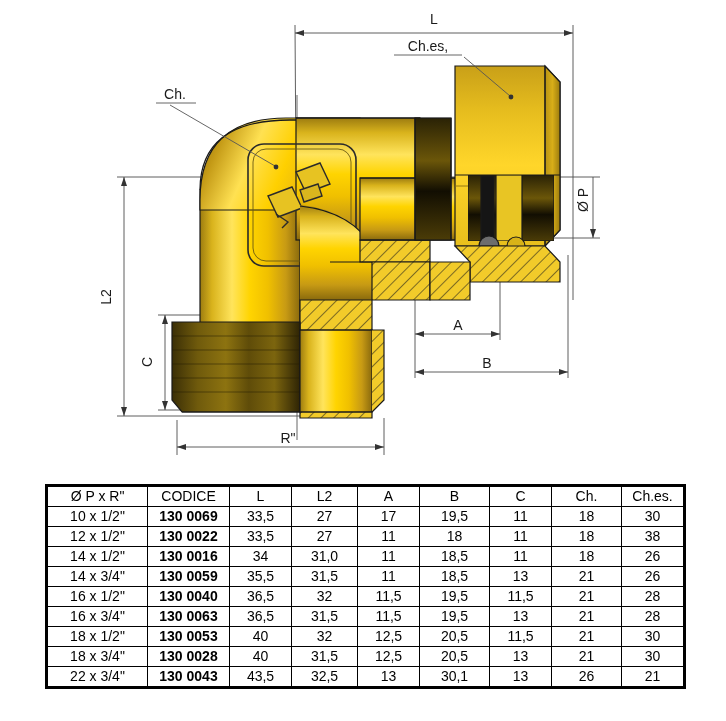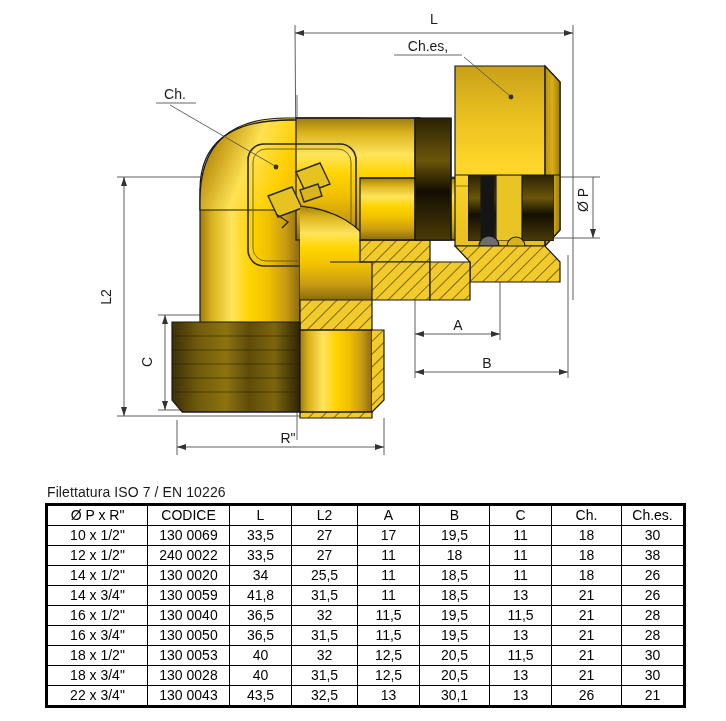--- a/index.html
+++ b/index.html
@@ -60,21 +60,21 @@
     text-align: center;
     font-size: 14px;
     font-weight: normal;
     height: 19px;
     line-height: 19px;
     padding: 0;
     color: #000;
     white-space: nowrap;
   }
   table#spec-table thead th { font-weight: normal; }
-  table#spec-table td.code { font-weight: normal; }
+  table#spec-table td.code { font-weight: bold; }
   
   #table-frame {
     border: 2px solid #000;
     padding: 0;
     display: inline-block;
     background: #fff;
   }
   col.c-size  { width: 100px; }
   col.c-code  { width: 82px;  }
   col.c-l     { width: 62px;  }
@@ -306,21 +306,20 @@
     <text class="dimtext" x="588" y="200" text-anchor="middle" transform="rotate(-90 588 200)">Ø P</text>
 
     <text class="calloutlabel" x="175" y="99" text-anchor="middle">Ch.</text>
 
     <text class="calloutlabel" x="428" y="51" text-anchor="middle">Ch.es,</text>
 
   </svg>
 </div>
 
 <div id="table-block">
-  <div id="table-caption">Filettatura ISO 7 / EN 10226</div>
   <div id="table-frame">
     <table id="spec-table">
       <colgroup>
         <col class="c-size">
           <col class="c-code">
           <col class="c-l">
           <col class="c-l2">
         <col class="c-a">
           <col class="c-b">
           <col class="c-c">
@@ -347,65 +346,65 @@
             <td>33,5</td>
             <td>27</td>
             <td>17</td>
             <td>19,5</td>
             <td>11</td>
             <td>18</td>
             <td>30</td>
           </tr>
           <tr>
             <td>12 x 1/2"</td>
-            <td class="code">240 0022</td>
+            <td class="code">130 0022</td>
             <td>33,5</td>
             <td>27</td>
             <td>11</td>
             <td>18</td>
             <td>11</td>
             <td>18</td>
             <td>38</td>
           </tr>
           <tr>
             <td>14 x 1/2"</td>
-            <td class="code">130 0020</td>
+            <td class="code">130 0016</td>
             <td>34</td>
-            <td>25,5</td>
+            <td>31,0</td>
             <td>11</td>
             <td>18,5</td>
             <td>11</td>
             <td>18</td>
             <td>26</td>
           </tr>
           <tr>
             <td>14 x 3/4"</td>
             <td class="code">130 0059</td>
-            <td>41,8</td>
+            <td>35,5</td>
             <td>31,5</td>
             <td>11</td>
             <td>18,5</td>
             <td>13</td>
             <td>21</td>
             <td>26</td>
           </tr>
           <tr>
             <td>16 x 1/2"</td>
             <td class="code">130 0040</td>
             <td>36,5</td>
             <td>32</td>
             <td>11,5</td>
             <td>19,5</td>
             <td>11,5</td>
             <td>21</td>
             <td>28</td>
           </tr>
           <tr>
             <td>16 x 3/4"</td>
-            <td class="code">130 0050</td>
+            <td class="code">130 0063</td>
             <td>36,5</td>
             <td>31,5</td>
             <td>11,5</td>
             <td>19,5</td>
             <td>13</td>
             <td>21</td>
             <td>28</td>
           </tr>
           <tr>
             <td>18 x 1/2"</td>

